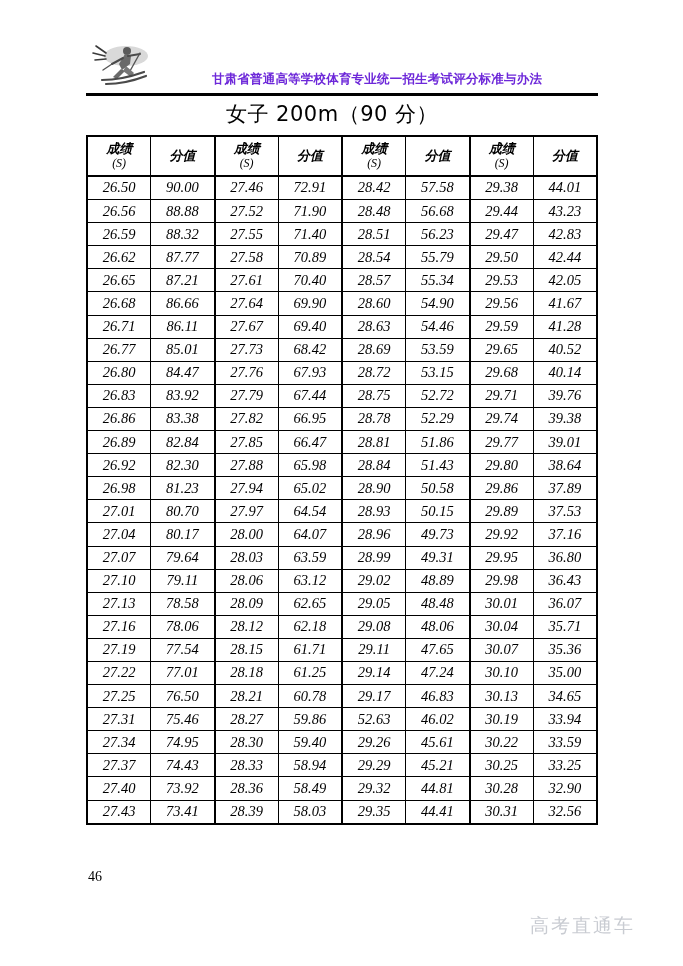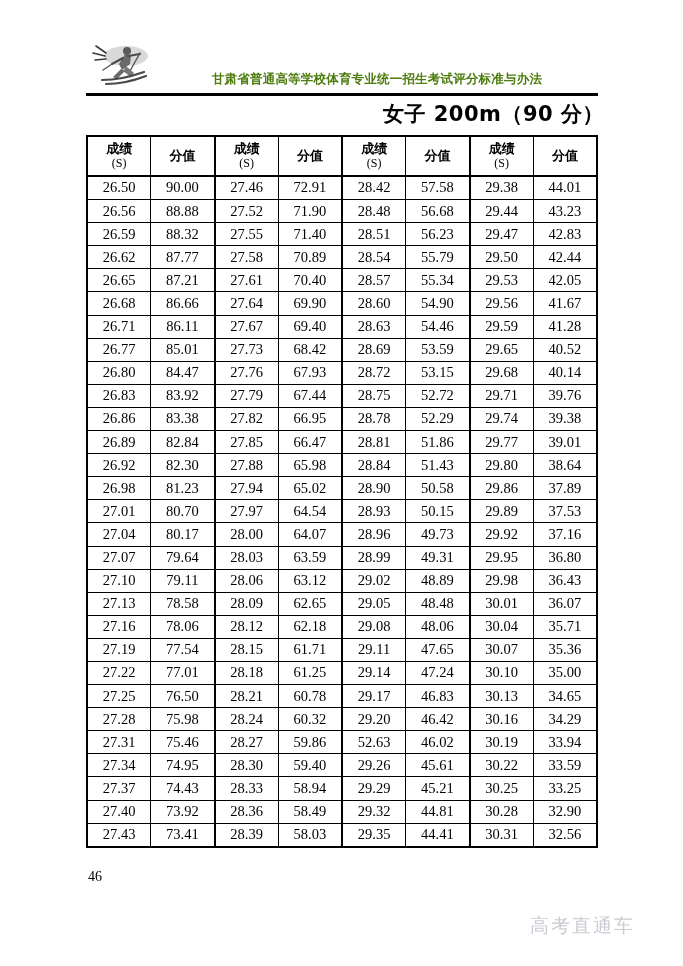--- a/index.html
+++ b/index.html
@@ -41,45 +41,45 @@
   }
   .logo svg { display: block; }
 
   .header-title {
     flex: 1 1 auto;
     text-align: center;
     font-family: "DejaVu Sans", "Liberation Sans", sans-serif;
     font-size: 12.5px;
     font-weight: bold;
     letter-spacing: 0.2px;
-    color: #4d7c0f;
+    color: #6d28d9;
     padding-bottom: 2px;
     padding-right: 4px;
     white-space: nowrap;
   }
 
   .header-rule {
     position: absolute;
     left: 86px;
     top: 93px;
     width: 512px;
     height: 2.5px;
     background: #000;
   }
 
   
   .doc-title {
     position: absolute;
-    left: 92px;
+    left: 76px;
     top: 100px;
     width: 512px;
-    text-align: right;
+    text-align: center;
     font-family: "DejaVu Sans", "Liberation Sans", sans-serif;
     font-size: 21px;
-    font-weight: bold;
+    font-weight: normal;
     letter-spacing: 0.5px;
     white-space: nowrap;
   }
 
   
   .table-wrap {
     position: absolute;
     left: 86px;
     top: 135px;
     width: 512px;
@@ -105,20 +105,21 @@
     font-family: "DejaVu Sans", "Liberation Sans", sans-serif;
     font-weight: bold;
     font-size: 13px;
     height: 36px;
     line-height: 1.12;
     padding: 1px 0;
   }
   
   table.score-table {
     border: 2px solid #000;
+    font-style: italic;
   }
   table.score-table th.pair-start,
   table.score-table td.pair-start {
     border-left: 2px solid #000;
   }
   table.score-table tr.head-row th {
     border-bottom: 2px solid #000;
   }
   .th-l1 { display: block; }
   .th-l2 { display: block; font-family: "Liberation Serif", "DejaVu Serif", serif; font-weight: normal; font-size: 12px; }
@@ -438,30 +439,20 @@
             <td class="pair-start">27.25</td>
             <td>76.50</td>
             <td class="pair-start">28.21</td>
             <td>60.78</td>
             <td class="pair-start">29.17</td>
             <td>46.83</td>
             <td class="pair-start">30.13</td>
             <td>34.65</td>
           </tr>
           <tr>
-            <td class="pair-start">27.28</td>
-            <td>75.98</td>
-            <td class="pair-start">28.24</td>
-            <td>60.32</td>
-            <td class="pair-start">29.20</td>
-            <td>46.42</td>
-            <td class="pair-start">30.16</td>
-            <td>34.29</td>
-          </tr>
-          <tr>
             <td class="pair-start">27.31</td>
             <td>75.46</td>
             <td class="pair-start">28.27</td>
             <td>59.86</td>
             <td class="pair-start">52.63</td>
             <td>46.02</td>
             <td class="pair-start">30.19</td>
             <td>33.94</td>
           </tr>
           <tr>

